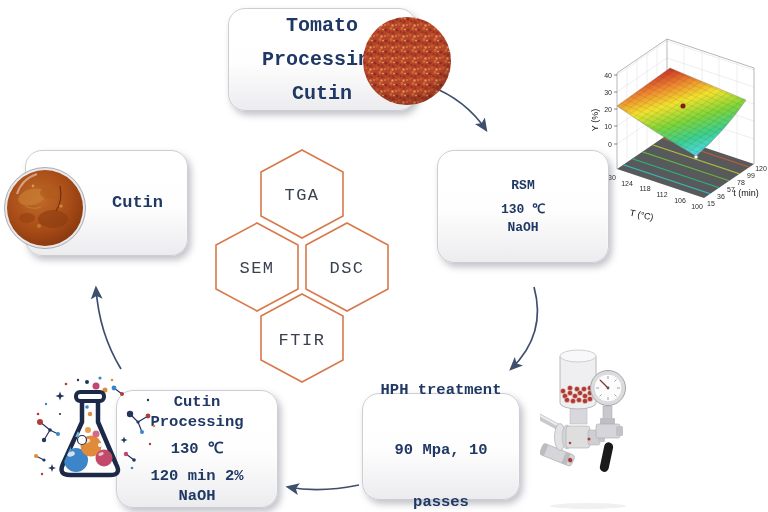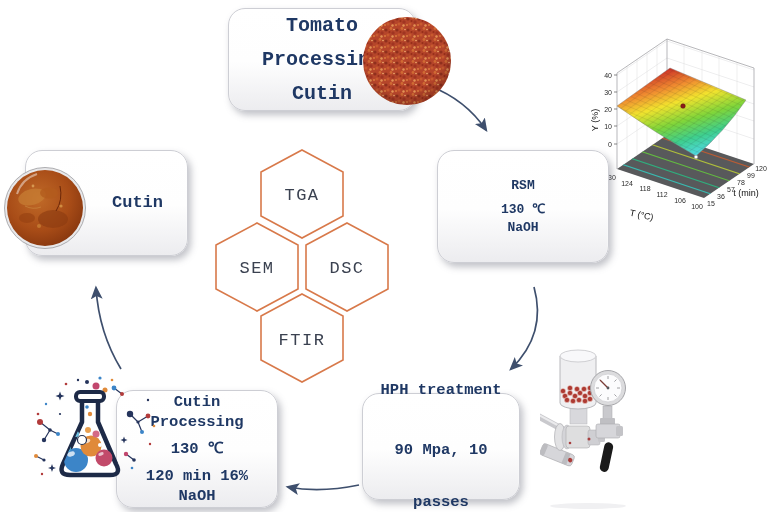--- a/index.html
+++ b/index.html
@@ -290,21 +290,21 @@
       <circle cx="49" cy="99" r="1.5" fill="#a84040"></circle>
       <circle cx="30" cy="103" r="1.3" fill="#a84040"></circle>
       <ellipse cx="48" cy="166" rx="38" ry="3" fill="#f0f0f2"></ellipse>
     </g>
   </svg>
 
   <div class="card" id="box-extract">
     <span class="ln">Cutin</span>
     <span class="ln">Processing</span>
     <span class="ln gap">130 ℃</span>
-    <span class="ln gap">120 min 16%</span>
+    <span class="ln gap">120 min 2%</span>
     <span class="ln">NaOH</span>
   </div>
 
   <svg id="flask-art" class="abs" width="135" height="130" viewBox="0 0 135 130">
     <defs>
       <clipPath id="flaskclip">
         <path d="M52,30 L52,52 L33,94 Q28,105 40,105 L80,105 Q92,105 86,94 L68,52 L68,30 Z"></path>
       </clipPath>
     </defs>
 

